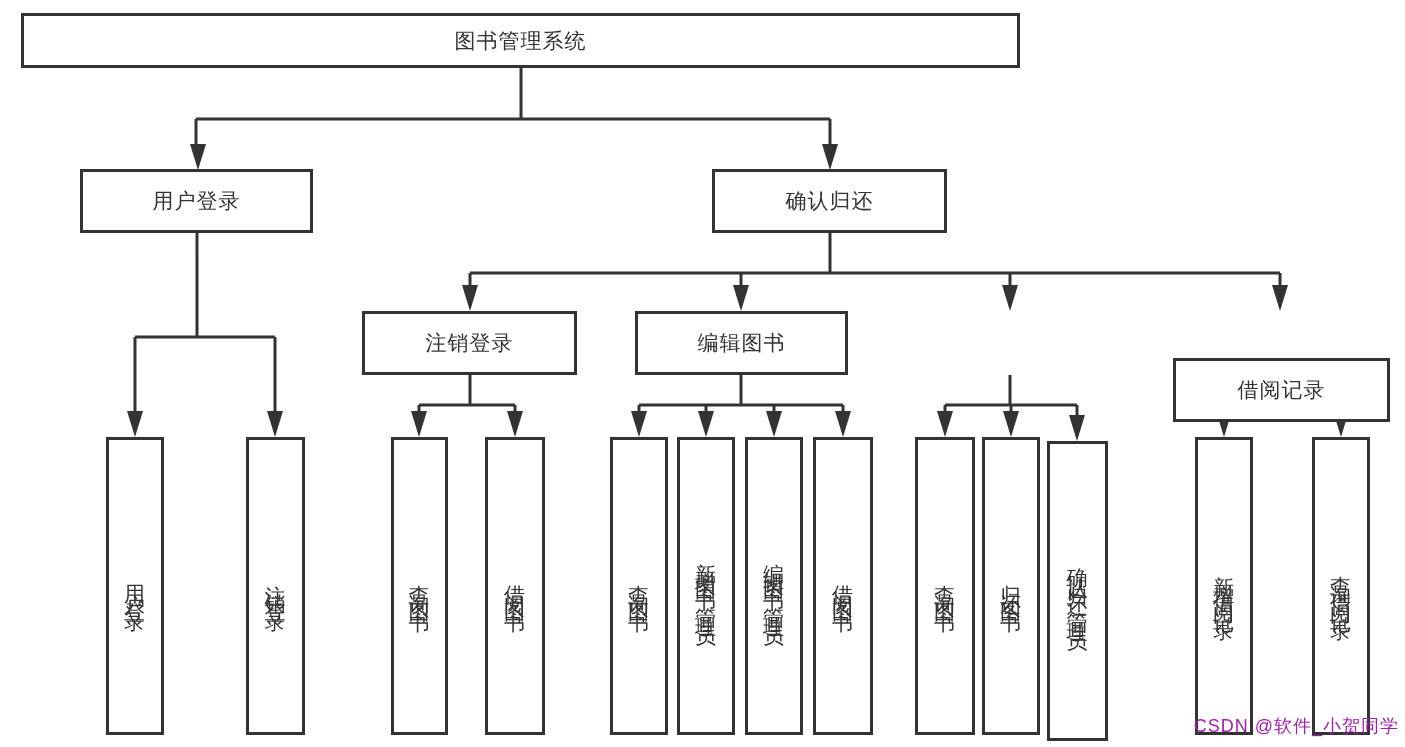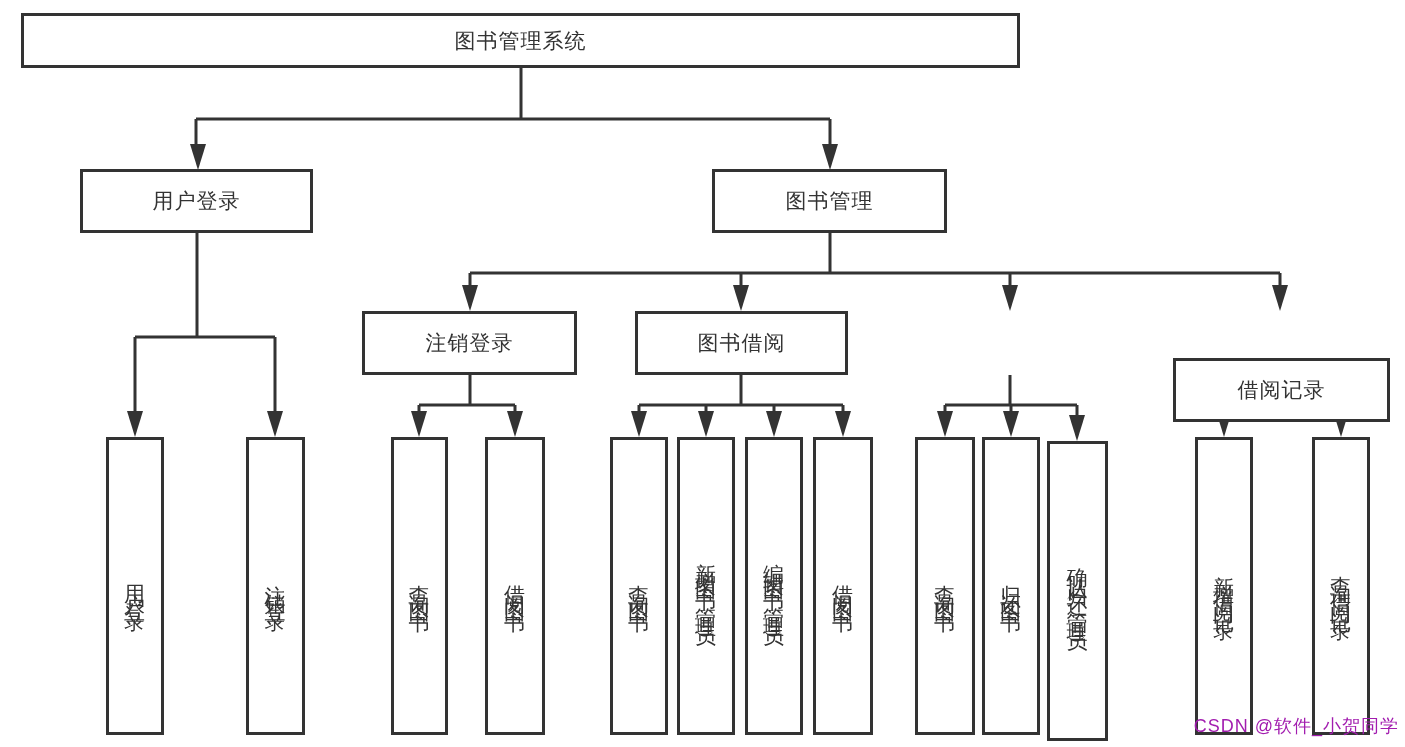--- a/index.html
+++ b/index.html
@@ -86,24 +86,24 @@
     <polygon points="1069,415 1085,415 1077,441" stroke="none"></polygon>
 
     <path fill="none" d="M1281 375 V405 M1224 405 H1341 M1224 405 V413 M1341 405 V413"></path>
     <polygon points="1216,411 1232,411 1224,437" stroke="none"></polygon>
     <polygon points="1333,411 1349,411 1341,437" stroke="none"></polygon>
   </svg>
 
   <div class="node hbox" style="left:21px;top:13px;width:999px;height:55px;">图书管理系统</div>
 
   <div class="node hbox" style="left:80px;top:169px;width:233px;height:64px;">用户登录</div>
-  <div class="node hbox" style="left:712px;top:169px;width:235px;height:64px;">图书管理</div>
+  <div class="node hbox" style="left:712px;top:169px;width:235px;height:64px;">确认归还</div>
 
   <div class="node hbox" style="left:362px;top:311px;width:215px;height:64px;">注销登录</div>
-  <div class="node hbox" style="left:635px;top:311px;width:213px;height:64px;">图书借阅</div>
+  <div class="node hbox" style="left:635px;top:311px;width:213px;height:64px;">编辑图书</div>
   <div class="node hbox" style="left:1173px;top:311px;width:217px;height:64px;margin-top:47px;">借阅记录</div>
 
   <div class="node vbox" style="left:106px;top:437px;width:58px;height:298px;">用户登录</div>
   <div class="node vbox" style="left:246px;top:437px;width:59px;height:298px;">注销登录</div>
 
   <div class="node vbox" style="left:391px;top:437px;width:57px;height:298px;">查询图书</div>
   <div class="node vbox" style="left:485px;top:437px;width:60px;height:298px;">借阅图书</div>
 
   <div class="node vbox" style="left:610px;top:437px;width:58px;height:298px;">查询图书</div>
   <div class="node vbox" style="left:677px;top:437px;width:58px;height:298px;">新增图书（管理员）</div>

